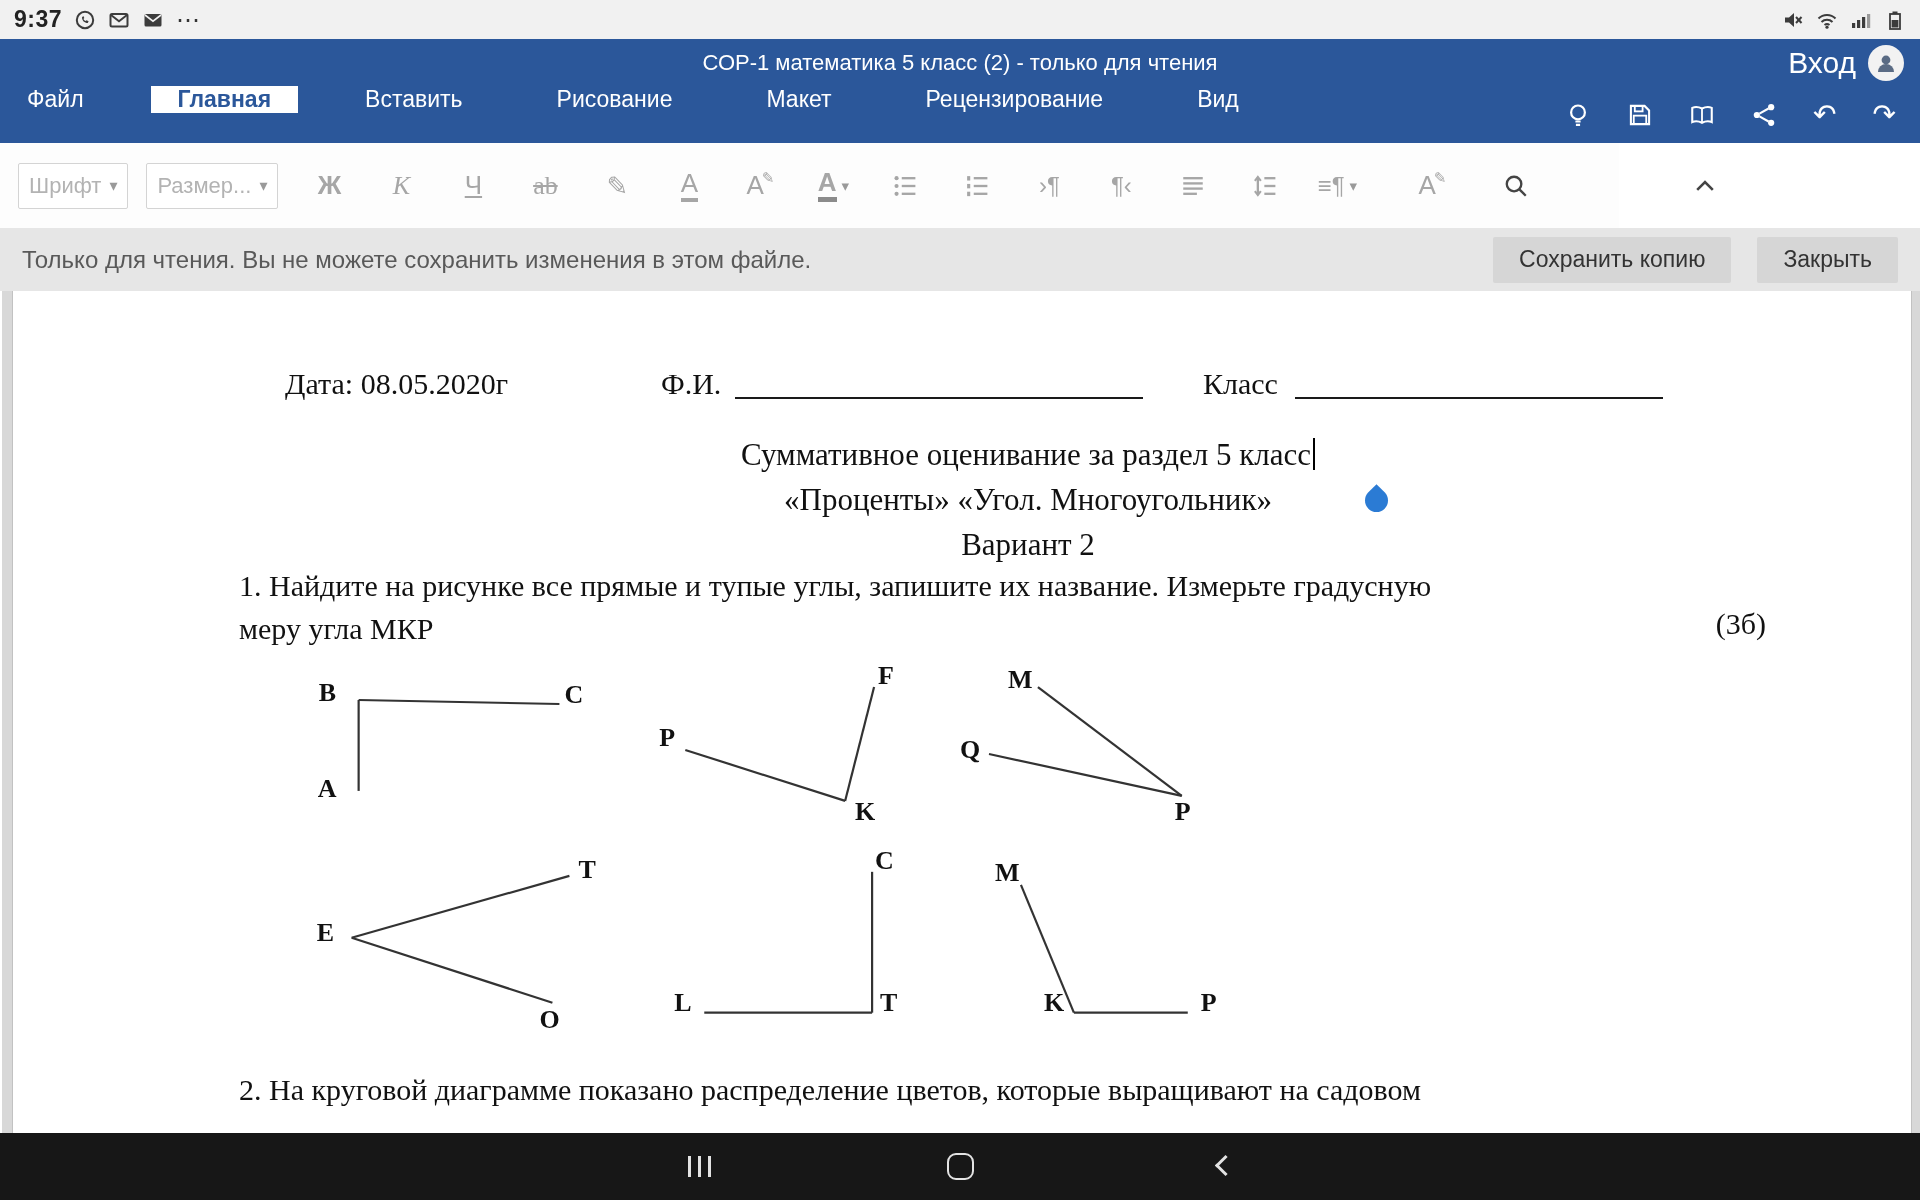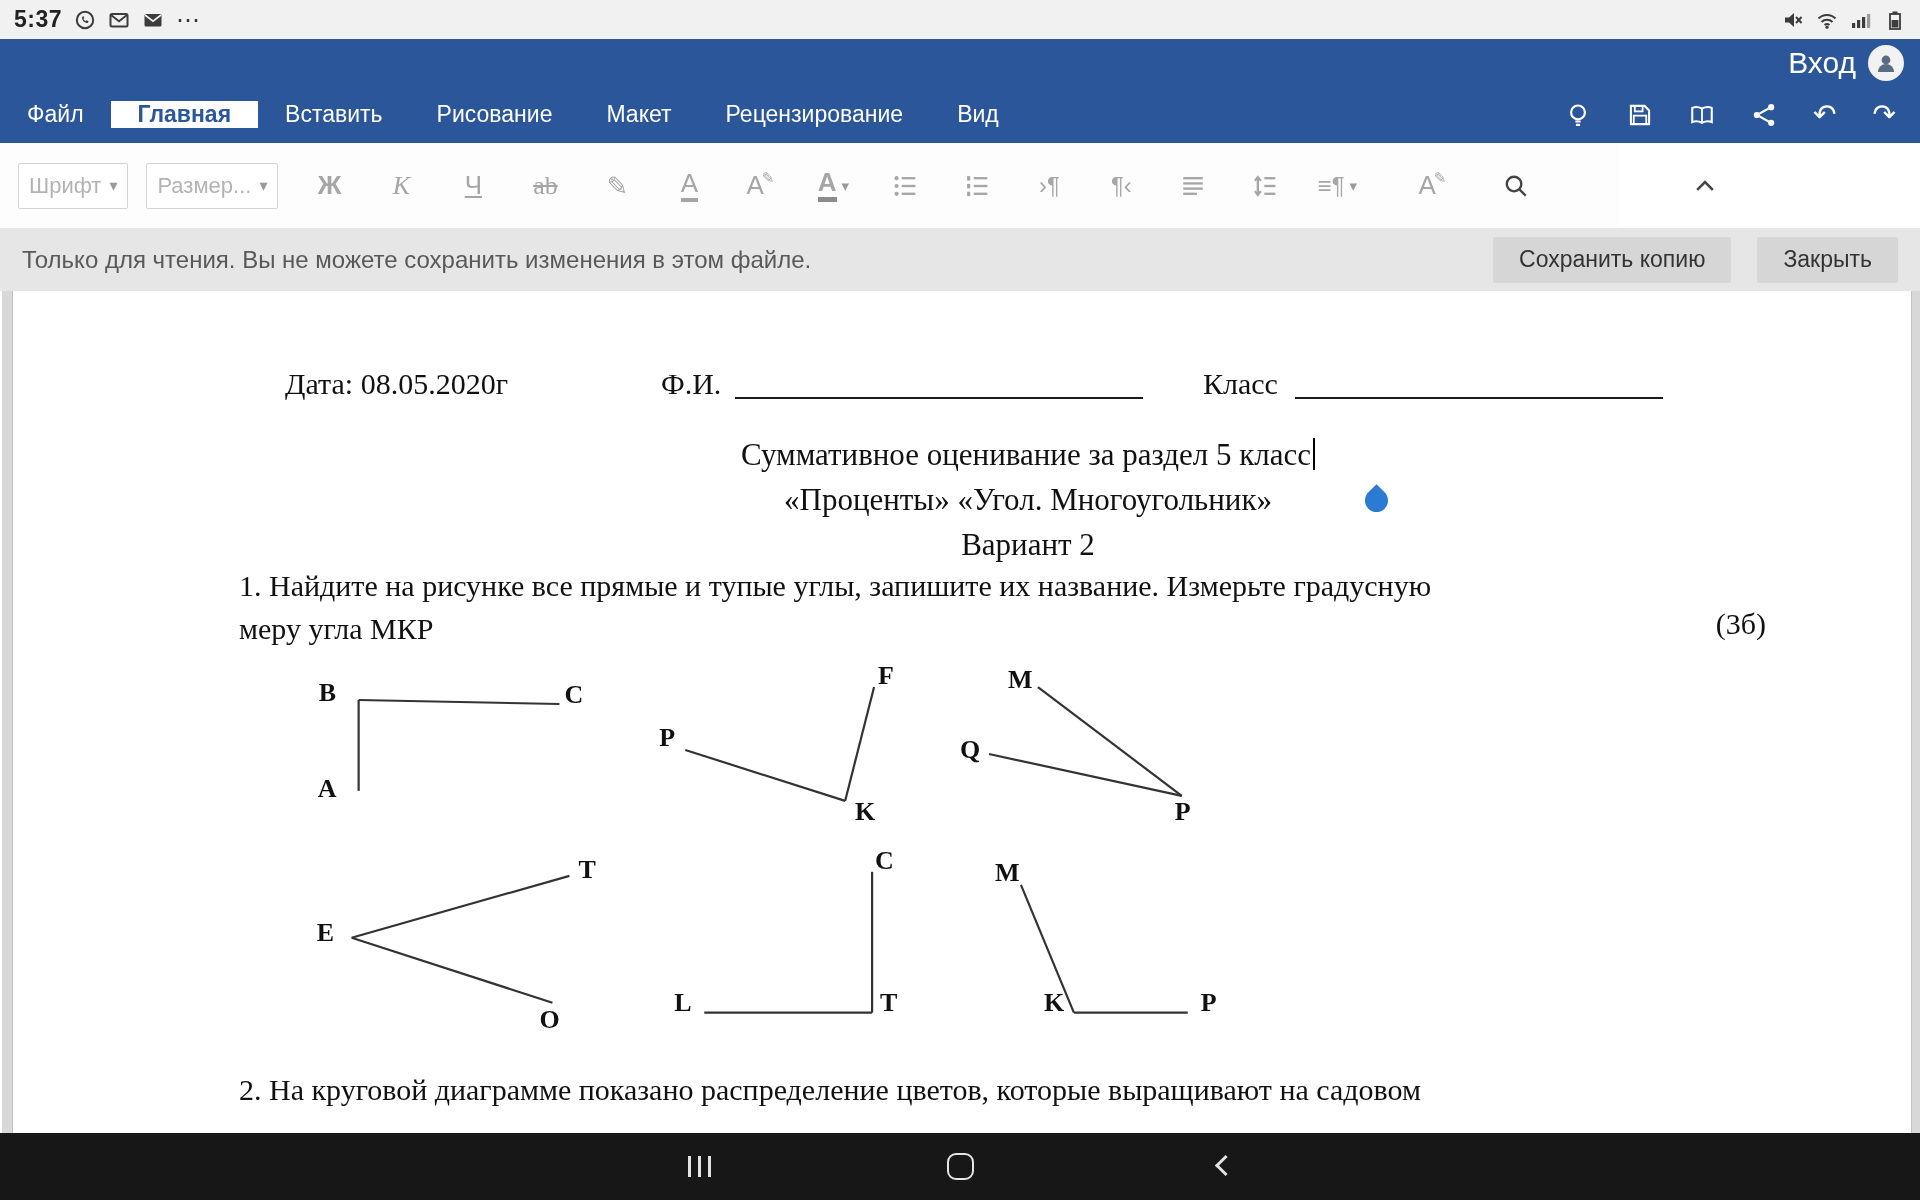--- a/index.html
+++ b/index.html
@@ -20,21 +20,21 @@
   .titlebar { position:absolute; top:39px; left:0; width:1920px; height:47px; background:#2b579a;
               display:flex; align-items:center; }
   .doc-title { position:absolute; left:0; right:0; text-align:center; color:#fff; font-size:22px; }
   .signin { position:absolute; right:16px; display:flex; align-items:center; gap:12px; }
   .signin-label { color:#fff; font-size:30px; }
   .avatar { width:36px; height:36px; border-radius:50%; background:#f2f2f2; display:flex;
             align-items:center; justify-content:center; }
 
   
   .tabrow { position:absolute; top:86px; left:0; width:1920px; height:57px; background:#2b579a;
-            display:flex; align-items:center; }
+            display:flex; align-items:flex-start;gap:40px; }
   .tab { color:#fff; font-size:23px; display:flex; align-items:center; padding:0 27px; cursor:default; }
   .tab.active { background:#fff; color:#2b579a; font-weight:700; }
   .ribbon-icons { position:absolute; right:24px; top:0; height:57px; display:flex; align-items:center; gap:36px; }
   .ric { width:26px; height:26px; display:block; }
   .ric-txt { color:#fff; font-size:28px; line-height:26px; }
 
   
   .toolbar { position:absolute; top:143px; left:0; width:1619px; height:85px; background:#fdfdfd;
              display:flex; align-items:center; padding:0 18px; }
   .select-box { height:46px; border:1px solid #d4d4d4; background:#fff; display:flex; align-items:center;
@@ -90,21 +90,21 @@
   .nav-back { position:absolute; left:1218px; top:25px; width:15px; height:15px;
               border-left:3px solid #e3e3e3; border-bottom:3px solid #e3e3e3; transform:rotate(45deg); }
 </style>
 </head>
 <body>
 
 <div id="screen">
 
   <div class="status">
     <div class="status-left">
-      <span class="status-time">5:37</span>
+      <span class="status-time">9:37</span>
       <svg class="sic" viewBox="0 0 22 22">
         <circle cx="11" cy="11" r="8.2" fill="none" stroke="#3c3c3c" stroke-width="2"></circle>
         <path d="M8 8.2 c0 3.4 2.4 5.8 5.8 5.8 l.8-1.8 -2-1 -1 .9 c-1-.5-1.7-1.2-2.2-2.2 l.9-1 -1-2 z" fill="#3c3c3c"></path>
       </svg>
       <svg class="sic" viewBox="0 0 22 22">
         <rect x="2.5" y="5" width="17" height="12.5" rx="1.5" fill="none" stroke="#3c3c3c" stroke-width="2"></rect>
         <path d="M3 6 l8 6.2 L19 6" fill="none" stroke="#3c3c3c" stroke-width="2"></path>
       </svg>
       <svg class="sic" viewBox="0 0 22 22">
         <rect x="2.5" y="5" width="17" height="12.5" rx="1.5" fill="#3c3c3c"></rect>
@@ -132,20 +132,21 @@
       </svg>
       <svg class="sic" viewBox="0 0 22 22">
         <rect x="8.5" y="2.5" width="5" height="2.5" fill="#3c3c3c"></rect>
         <rect x="6" y="5" width="10" height="15" fill="none" stroke="#3c3c3c" stroke-width="1.8"></rect>
         <rect x="7.6" y="11" width="6.8" height="7.5" fill="#3c3c3c"></rect>
       </svg>
     </div>
   </div>
 
   <div class="titlebar">
+    <div class="doc-title">СОР-1 математика 5 класс (2) - только для чтения</div>
     <div class="signin">
       <span class="signin-label">Вход</span>
       <span class="avatar">
         <svg width="24" height="24" viewBox="0 0 24 24">
           <circle cx="12" cy="9" r="4.4" fill="#5a6b84"></circle>
           <path d="M4 21 a8 8 0 0 1 16 0 z" fill="#5a6b84"></path>
         </svg>
       </span>
     </div>
   </div>

